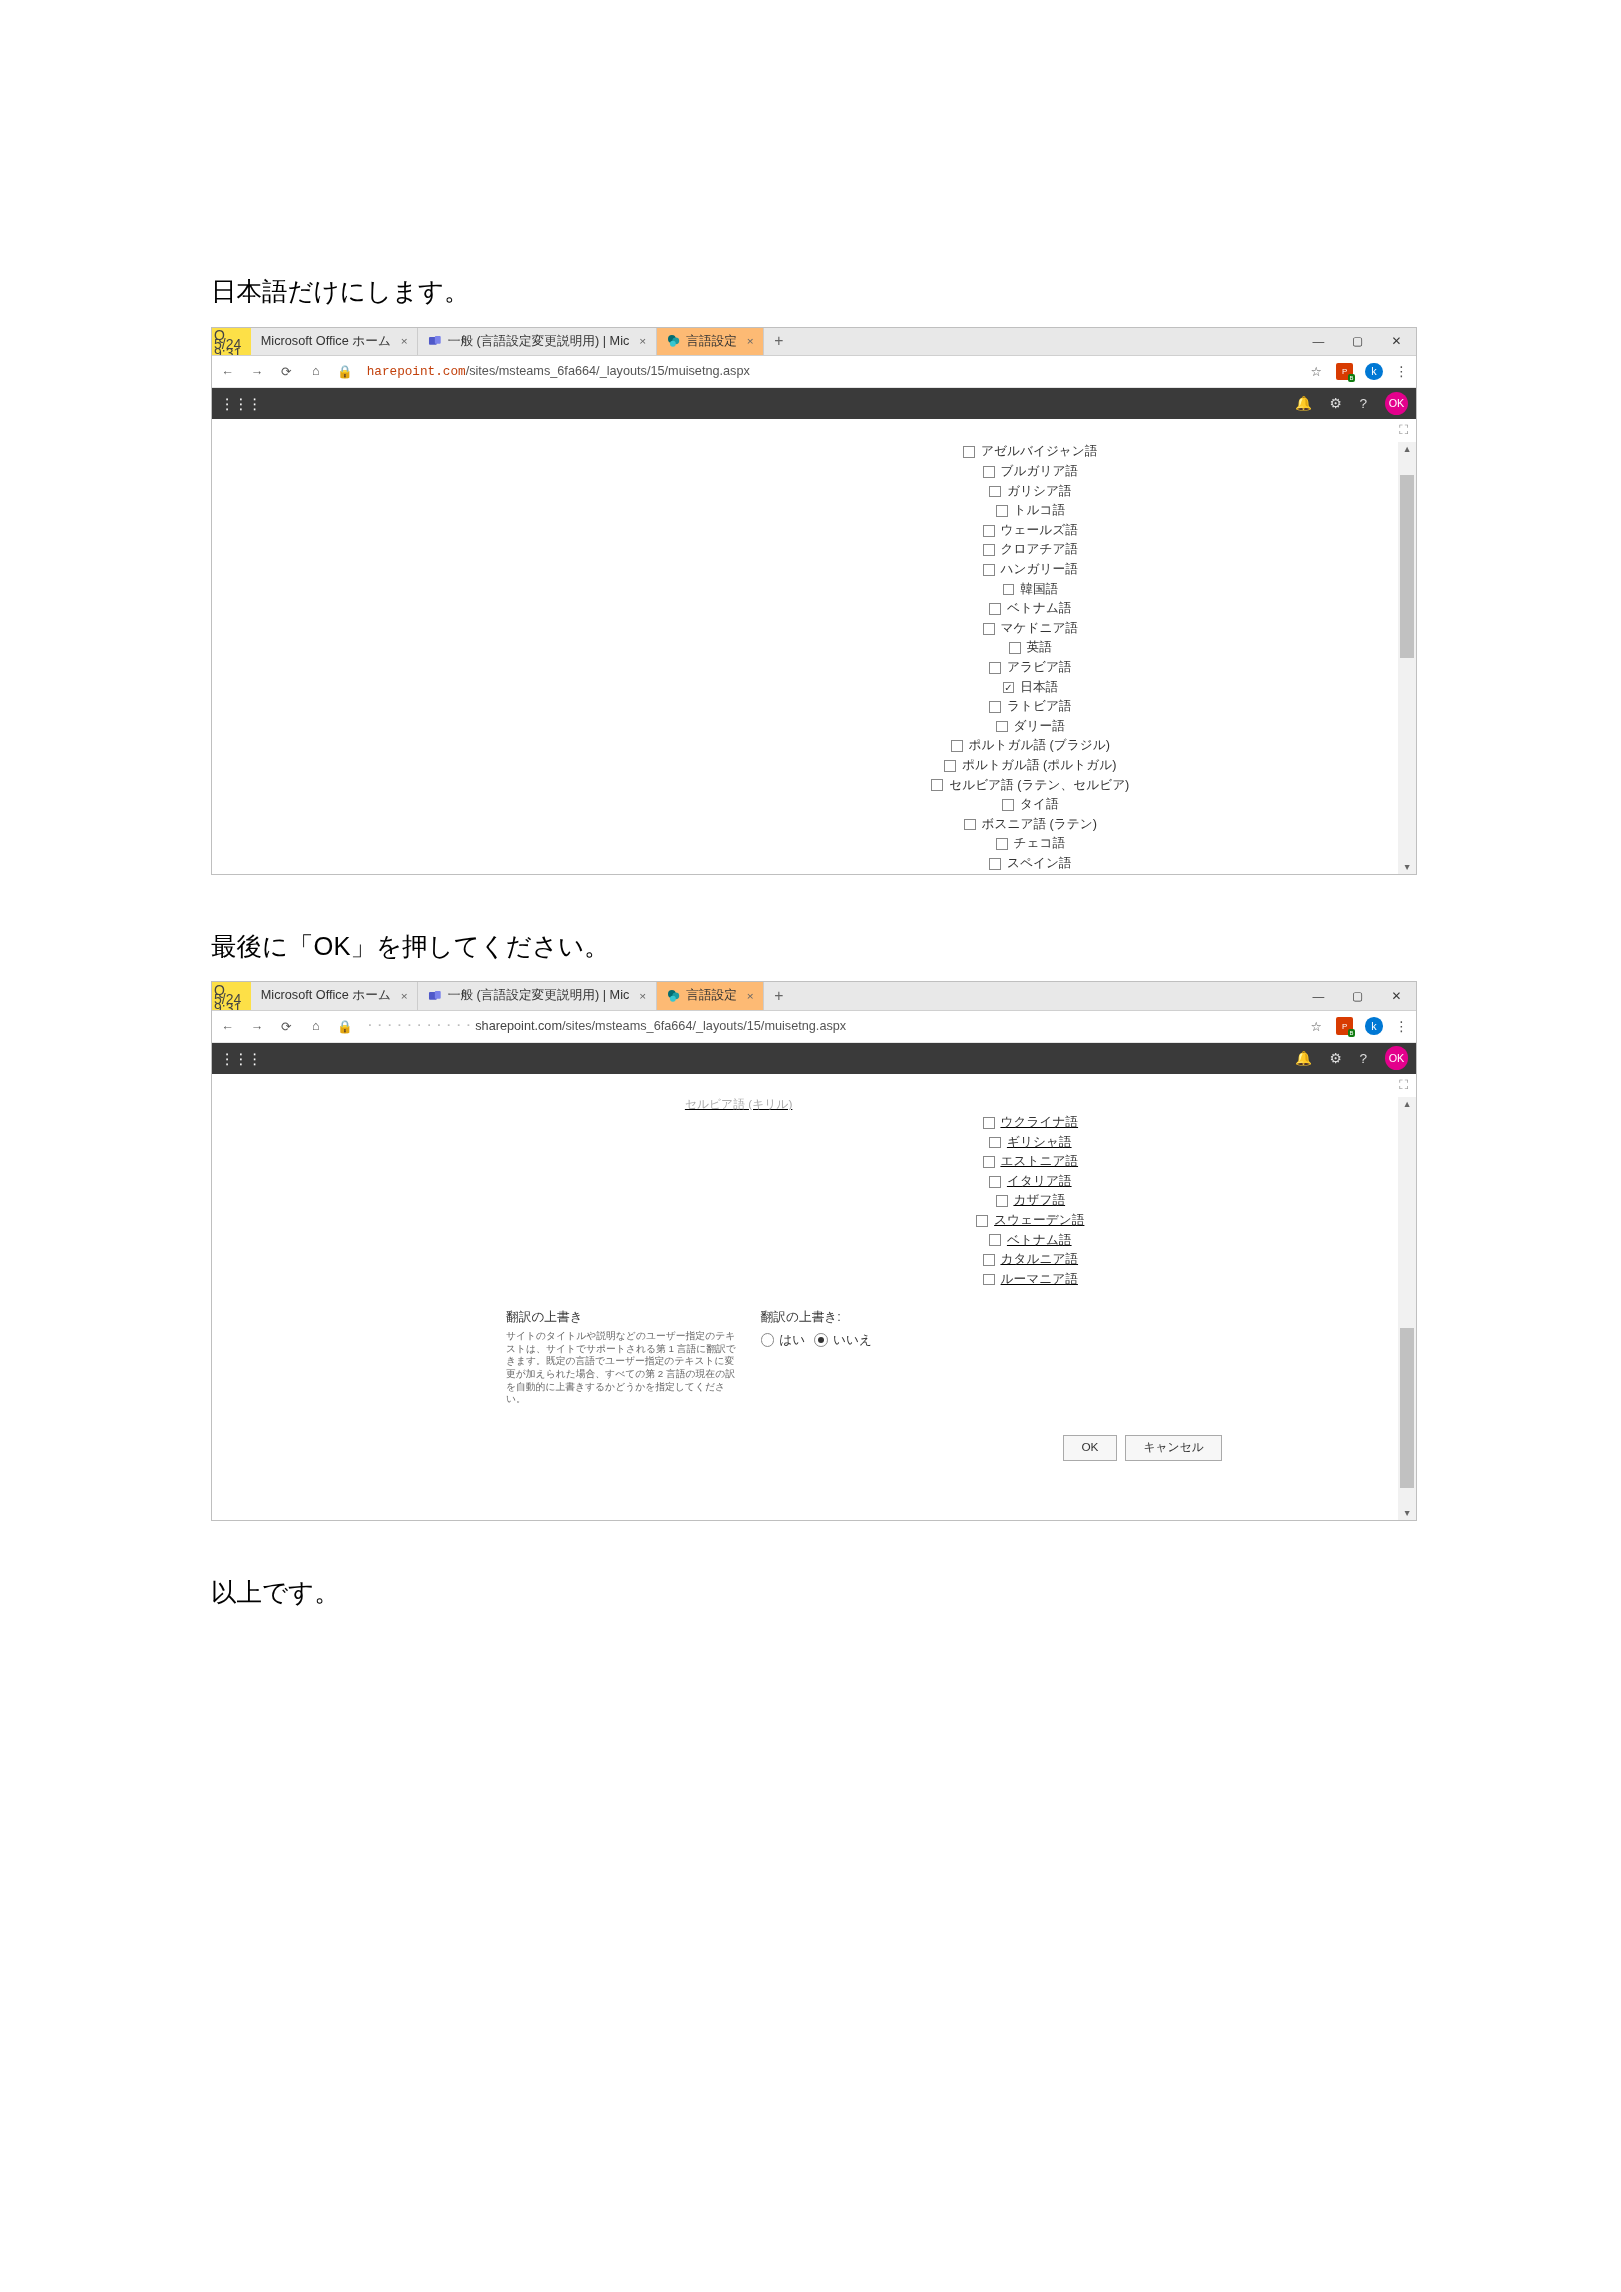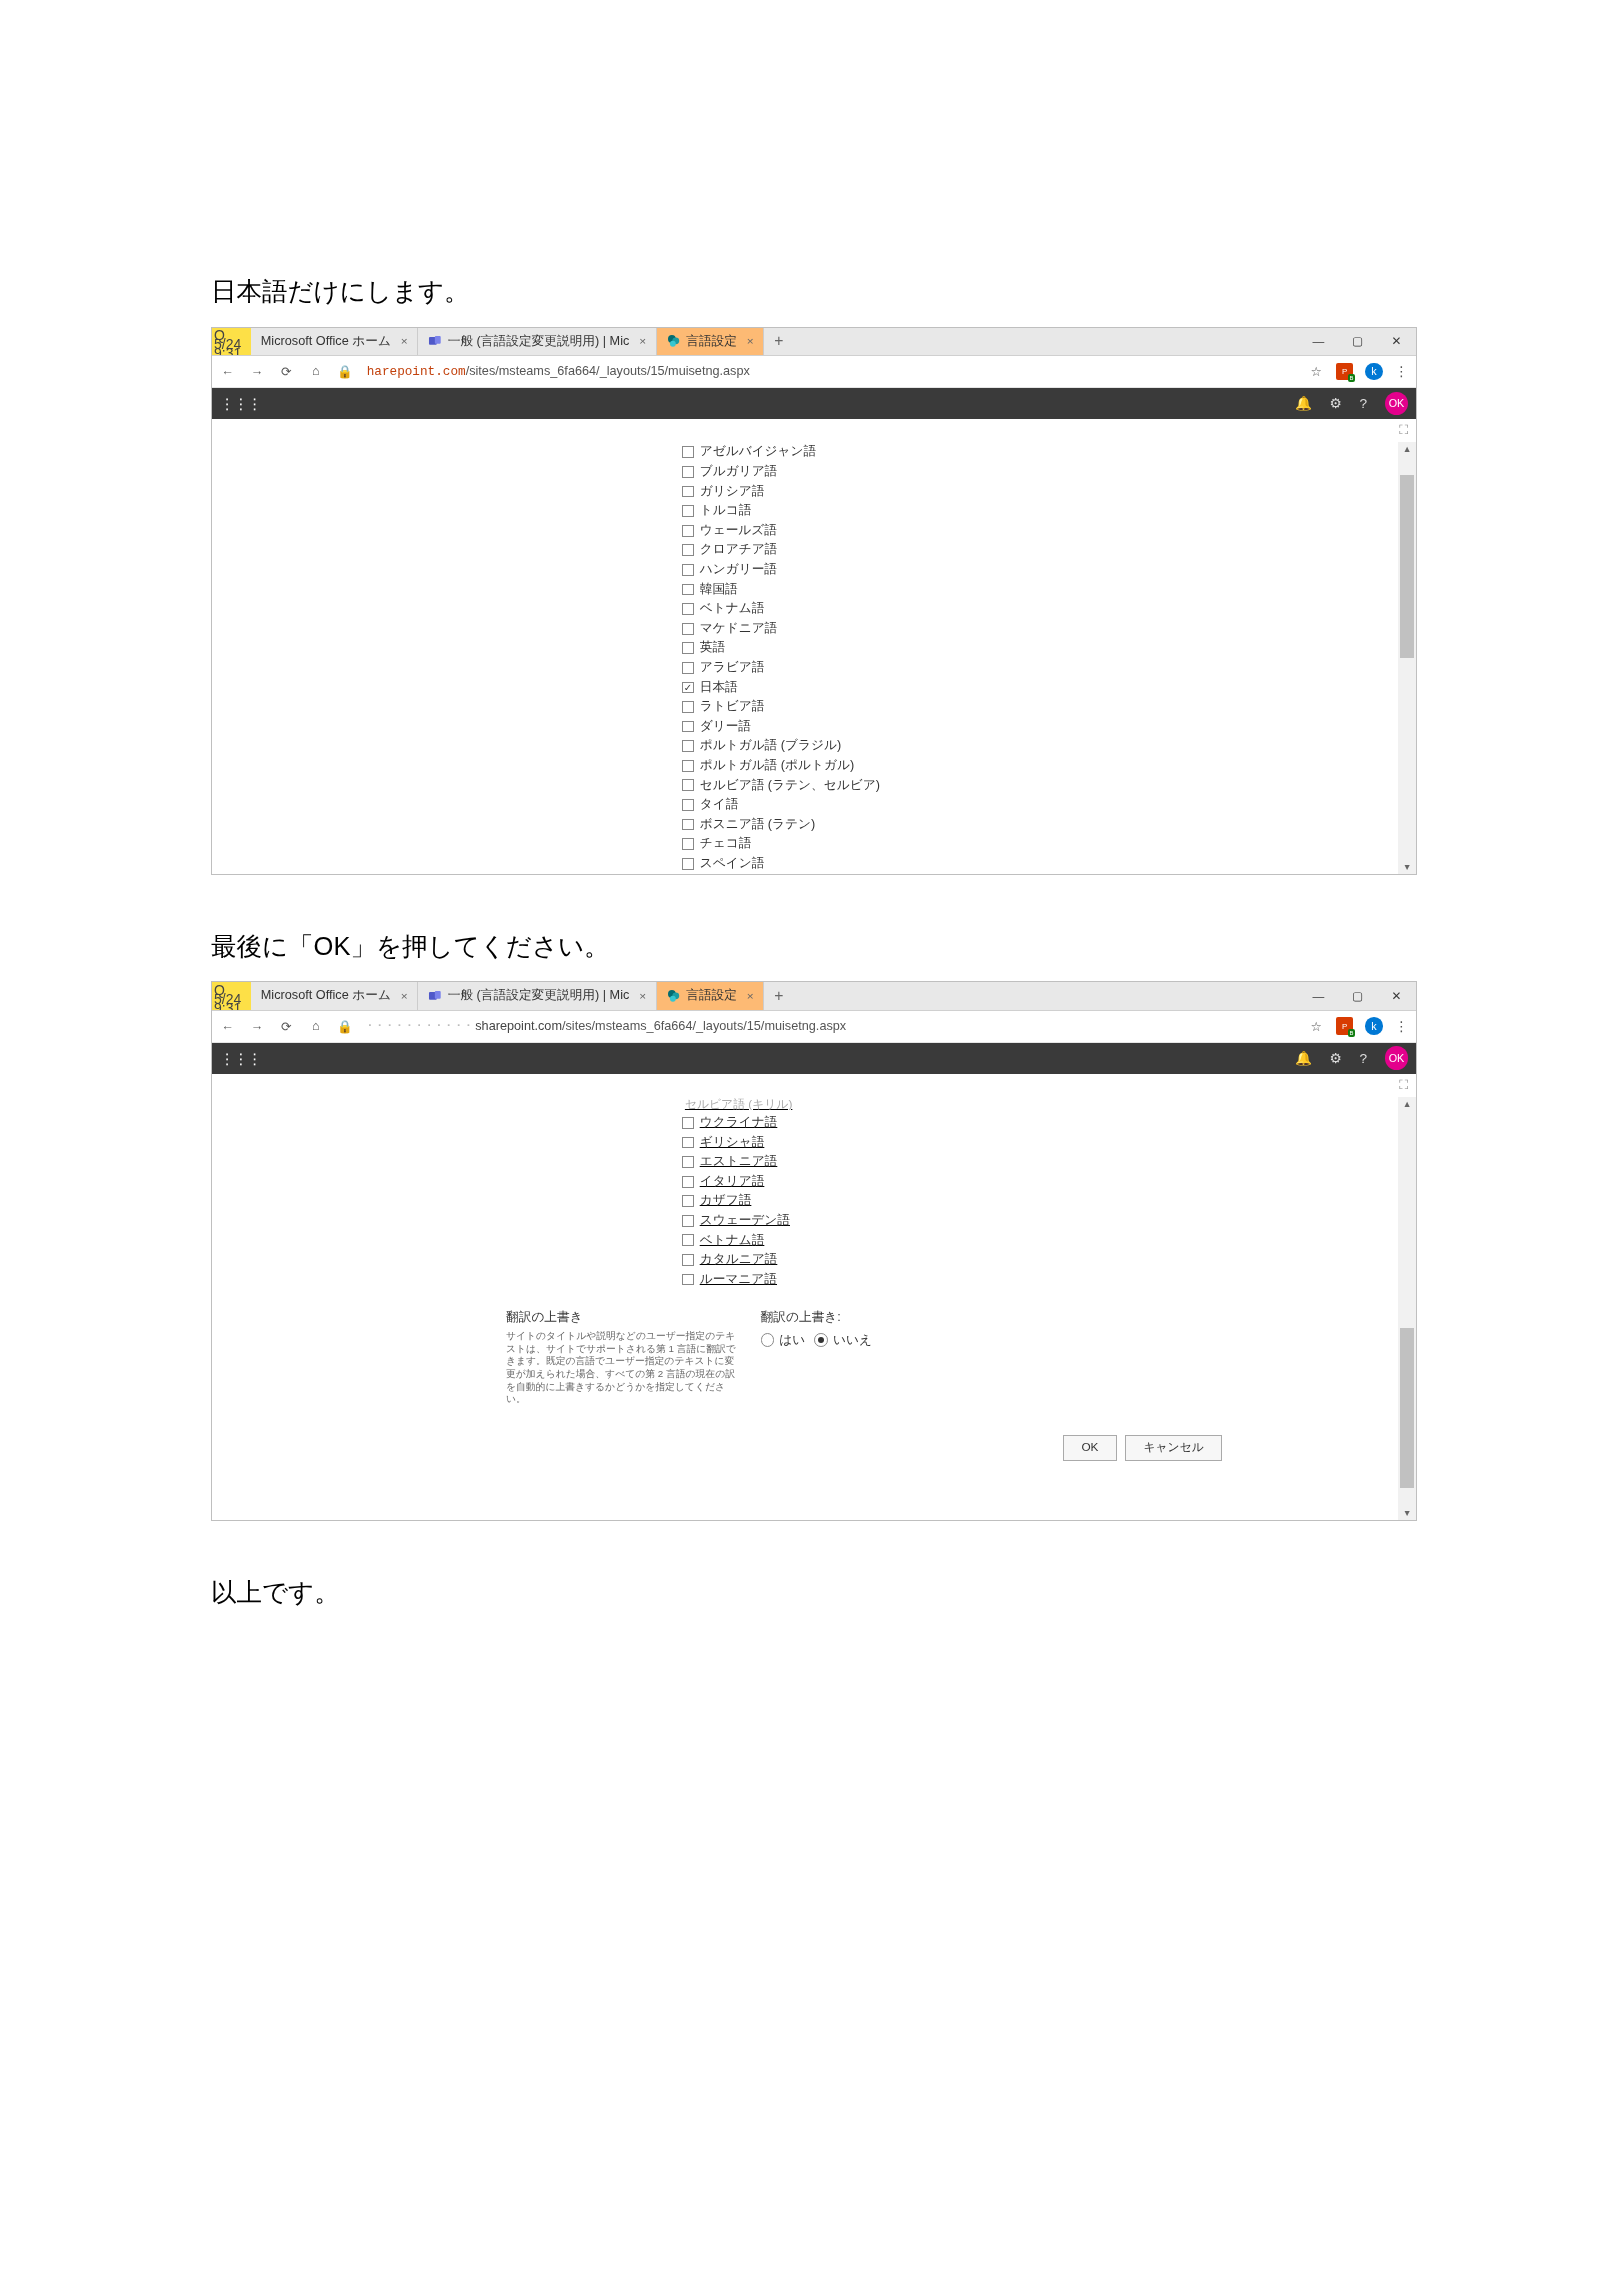--- a/index.html
+++ b/index.html
@@ -226,20 +226,21 @@
     max-height: 568px;
     overflow: hidden;
   }
   .lang-item {
     display: flex;
     align-items: center;
     gap: 5.9px;
     font-size: 12.7px;
     color: #333;
     line-height: 19.6px;
+    justify-content: center;
   }
   .lang-check {
     width: 11.8px;
     height: 11.8px;
     border: 1px solid #888;
     box-sizing: border-box;
     display: inline-flex;
     align-items: center;
     justify-content: center;
     font-size: 9.8px;

